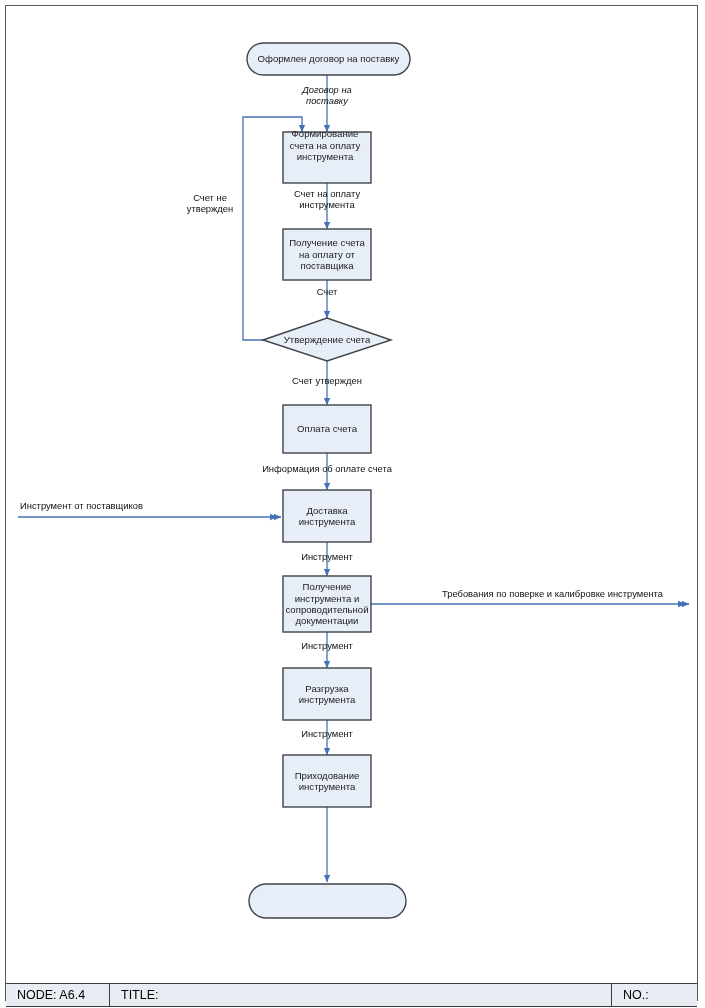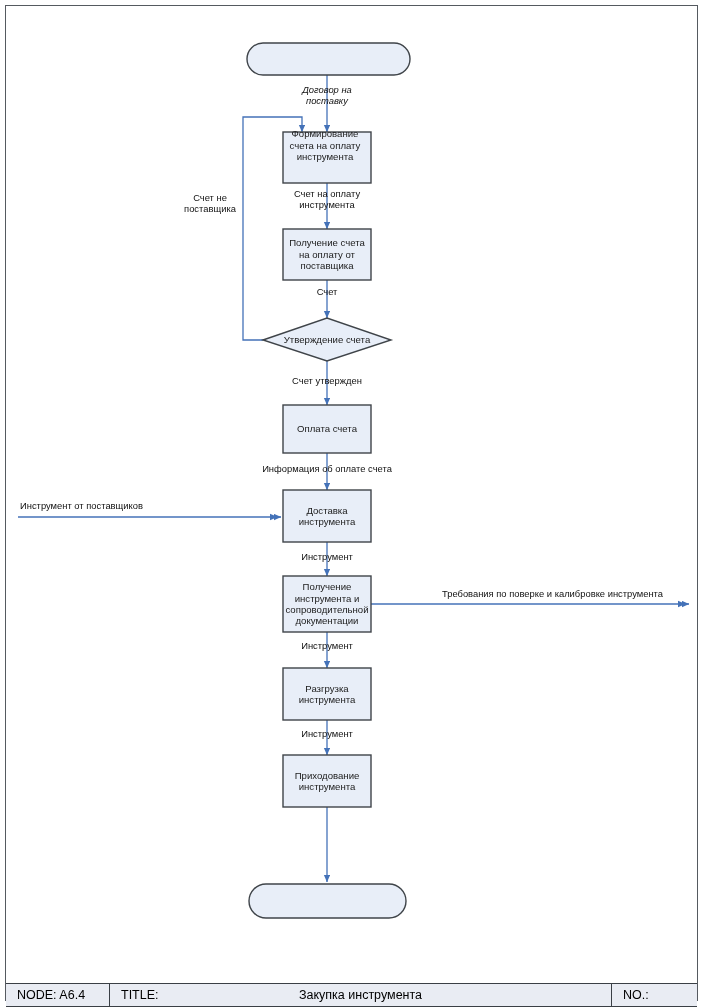--- a/index.html
+++ b/index.html
@@ -159,20 +159,21 @@
       <polygon points="263,340 327,318 391,340 327,361"></polygon>
       <rect x="283" y="405" width="88" height="48"></rect>
       <rect x="283" y="490" width="88" height="52"></rect>
       <rect x="283" y="576" width="88" height="56"></rect>
       <rect x="283" y="668" width="88" height="52"></rect>
       <rect x="283" y="755" width="88" height="52"></rect>
       <rect x="249" y="884" width="157" height="34" rx="17" ry="17"></rect>
     </g>
   </svg>
 
+  <div class="node-label" style="left:247px; top:43px; width:163px; height:32px;">Оформлен договор на поставку</div>
 
   <div class="node-label" style="left:283px; top:120px; width:84px; height:51px;">Формирование
 счета на оплату
 инструмента</div>
 
   <div class="node-label" style="left:283px; top:229px; width:88px; height:51px;">Получение счета
 на оплату от
 поставщика</div>
 
   <div class="node-label" style="left:256px; top:329px; width:142px; height:22px;">Утверждение счета</div>
@@ -207,28 +208,27 @@
   <div class="flow-label" style="left:237px; top:463px; width:180px;">Информация об оплате счета</div>
 
   <div class="flow-label" style="left:287px; top:551px; width:80px;">Инструмент</div>
 
   <div class="flow-label" style="left:287px; top:640px; width:80px;">Инструмент</div>
 
   <div class="flow-label" style="left:287px; top:728px; width:80px;">Инструмент</div>
 
 
   <div class="flow-label" style="left:181px; top:192px; width:58px; text-align:center;">Счет не
-поставщика</div>
+утвержден</div>
 
   <div class="flow-label left" style="left:20px; top:500px; width:220px;">Инструмент от поставщиков</div>
 
   <div class="flow-label" style="left:420px; top:588px; width:265px;">Требования по поверке и калибровке инструмента</div>
 
   <div class="footer-bar">
     <div class="footer-cell footer-node">NODE:  A6.4</div>
     <div class="footer-cell footer-title">
       <span>TITLE:</span>
-      <span class="footer-title-value">Закупка инструмента</span>
     </div>
     <div class="footer-cell footer-no">NO.:</div>
   </div>
 
 </div>
 
 </body></html>

